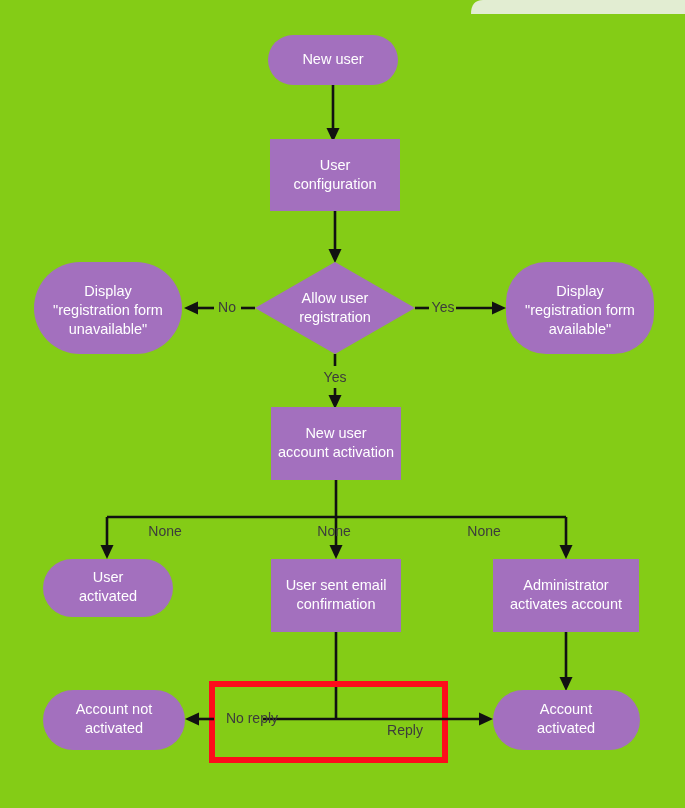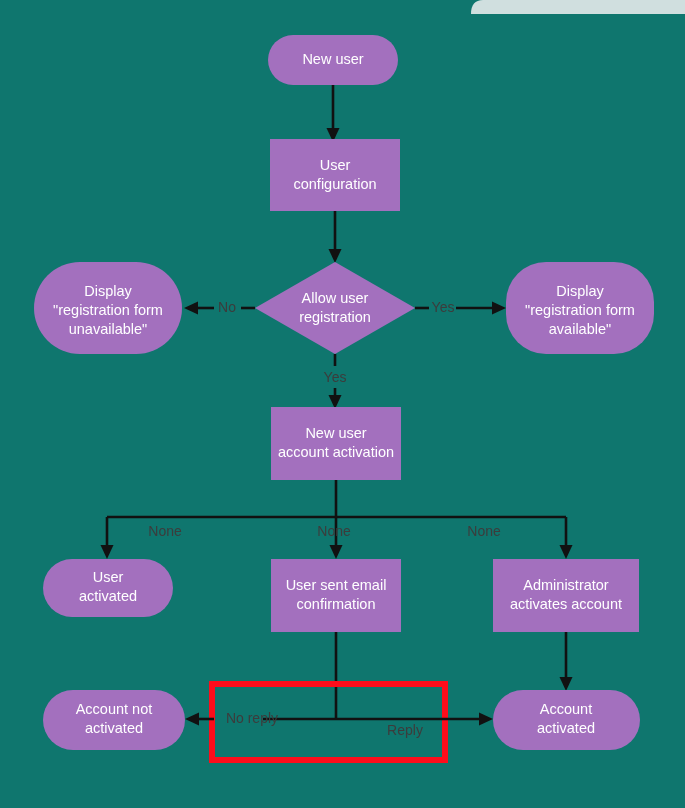--- a/index.html
+++ b/index.html
@@ -7,21 +7,21 @@
     padding: 0;
     background: #ffffff;
   }
   body {
     font-family: "Liberation Sans", sans-serif;
   }
   #canvas {
     position: relative;
     width: 685px;
     height: 808px;
-    background: #0f766e;
+    background: #84cc16;
     overflow: hidden;
     text-align: center;
   }
   #flow-svg {
     position: absolute;
     left: 0;
     top: 0;
     width: 685px;
     height: 808px;
   }

